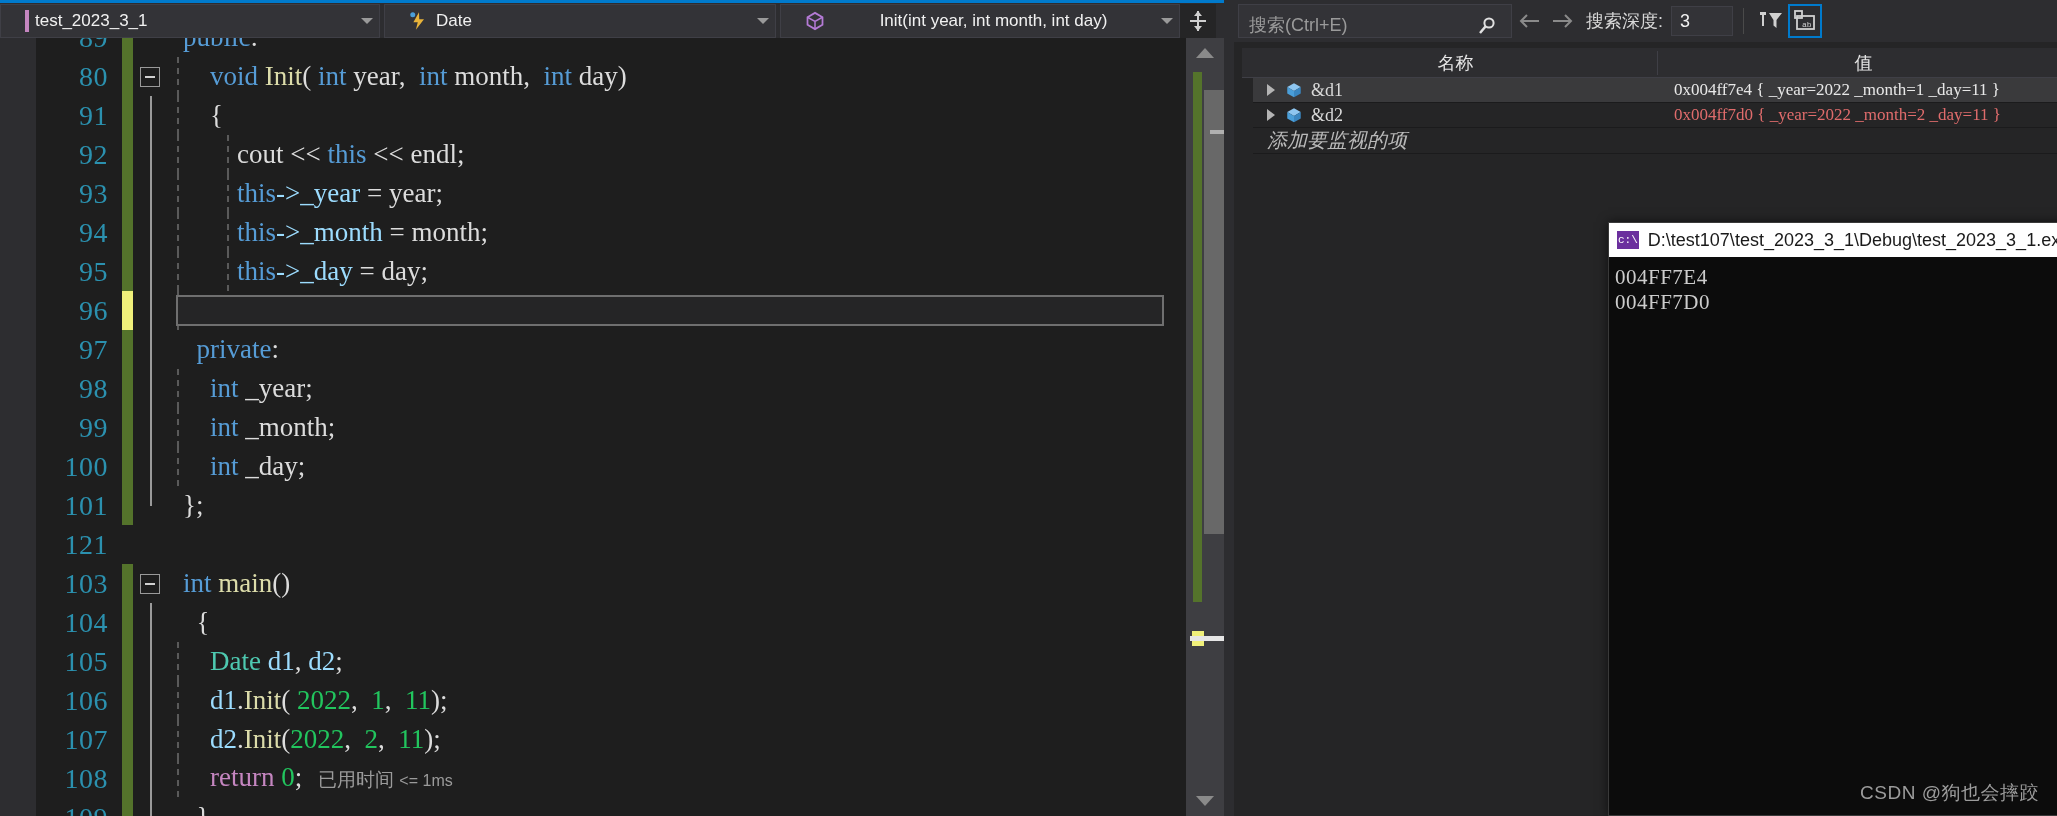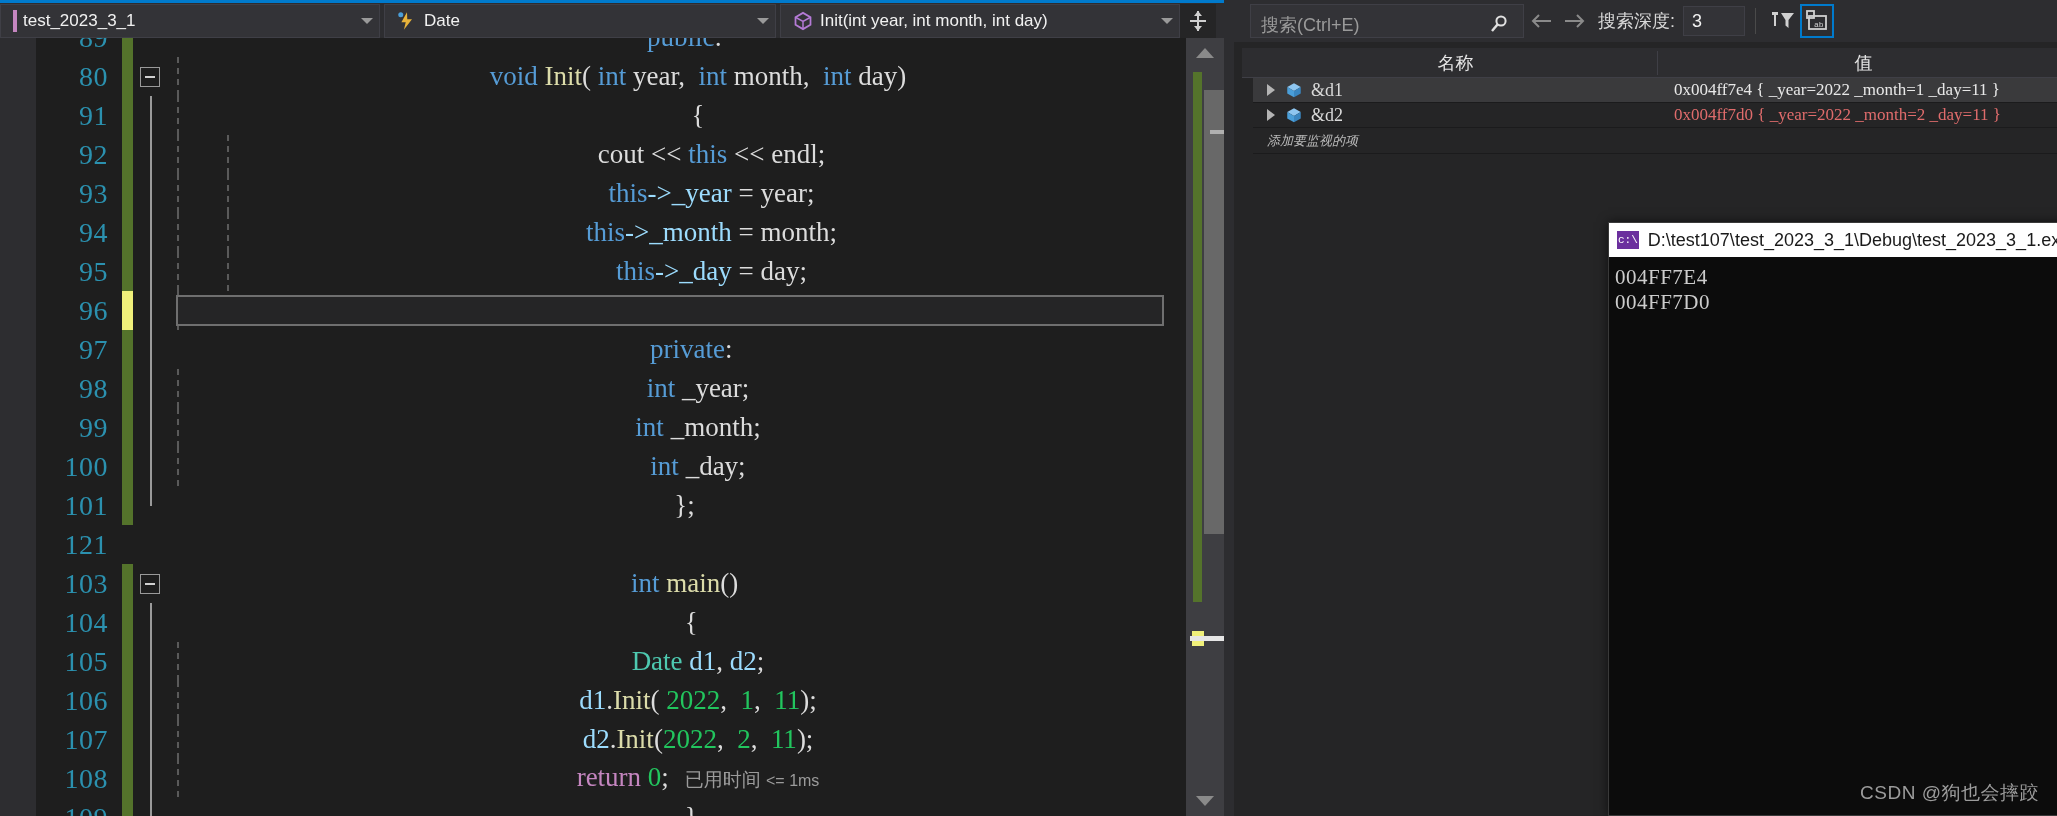--- a/index.html
+++ b/index.html
@@ -14,26 +14,26 @@
   
   .navbar {
     position: absolute; left: 0; top: 0; width: 1224px; height: 38px;
     background: #2d2d30;
     display: flex; align-items: stretch;
   }
   .nav-accent { position:absolute; left:0; top:0; width:1224px; height:3px; background:#007acc; }
   .nav-combo {
     position: relative; height: 34px; margin-top: 4px;
     background: #333337; border: 1px solid #3f3f46;
-    display: flex; align-items: center; padding: 0 6px 0 12px;
+    display: flex; align-items: center; padding: 0 6px 0 24px;
     color: #f1f1f1; font-size: 17px; white-space: nowrap; overflow: hidden;
   }
   .nav-combo.c1 { width: 380px; }
   .nav-combo.c2 { width: 392px; margin-left: 4px; }
-  .nav-combo.c3 { width: 400px; margin-left: 4px; }
+  .nav-combo.c3 { width: 400px; margin-left: 4px; text-align: center; }
   .nav-combo .label { flex: 1; overflow: hidden; text-overflow: clip; white-space: nowrap; }
   .nav-combo .caret {
     width: 0; height: 0; margin-left: 6px;
     border-left: 6px solid transparent; border-right: 6px solid transparent;
     border-top: 6px solid #9a9a9a;
   }
   .combo-bar-left { width: 4px; height: 22px; background: #c586c0; margin-right: 6px; }
   .icon-lightning { width: 20px; height: 20px; margin-right: 7px; flex: none; }
   .icon-cube { width: 20px; height: 20px; margin-right: 7px; flex: none; }
   .nav-splitter {
@@ -61,21 +61,21 @@
     position: relative; height: 39px;
   }
   .fold-box {
     width: 20px; height: 20px; border: 1px solid #9a9a9a; background: #1e1e1e;
     display: flex; align-items: center; justify-content: center;
   }
   .fold-box::before { content: ""; width: 10px; height: 2px; background: #d0d0d0; }
   .vline { position: absolute; left: 17px; top: 0; width: 2px; height: 39px; background: #9a9a9a; }
   .ctext {
     flex: 1; color: #dcdcdc; font-family: "Liberation Serif", serif; font-size: 27px;
-    white-space: pre; letter-spacing: 0px; position: relative; line-height: 39px; text-align: center;
+    white-space: pre; letter-spacing: 0px; position: relative; line-height: 39px;
   }
   .ind {
     position: absolute; top: 0; width: 0; height: 39px;
     border-left: 2px dashed #5a5a5a;
   }
   .i1 { left: 10px; } .i2 { left: 60px; }
 
   
   .kw   { color: #569cd6; }
   .kw2  { color: #c586c0; }
@@ -113,21 +113,21 @@
   .v-splitter { position: absolute; left: 1224px; top: 0; width: 10px; height: 816px; background: #2d2d30; }
 
   
   .watch { position: absolute; left: 1234px; top: 0; width: 823px; height: 816px; background: #252526; }
   .watch-toolbar {
     position: absolute; left: 0; top: 0; width: 823px; height: 42px;
     background: #2d2d30; display: flex; align-items: center; padding: 0 4px;
   }
   .search-box {
     width: 274px; height: 34px; background: #333337; border: 1px solid #3f3f46;
-    display: flex; align-items: flex-start; padding: 8px 6px 0 10px; margin-left: 12px;
+    display: flex; align-items: flex-end; padding: 0 6px 0 10px; margin-left: 0;
   }
   .search-box .ph { flex:1; color:#9a9a9a; font-size:18px; white-space:nowrap; }
   .nav-arrow { width: 34px; height: 34px; display:flex; align-items:center; justify-content:center; }
   .depth-label { color:#d8d8d8; font-size:18px; margin-left:6px; white-space:nowrap; }
   .depth-combo {
     width: 62px; height: 30px; background: #333337; border:1px solid #3f3f46;
     display:flex; align-items:center; padding:0 4px 0 8px; margin-left:8px;
   }
   .depth-combo .v { flex:1; color:#f1f1f1; font-size:18px; }
   .tb-sep { width:1px; height:26px; background:#4a4a4a; margin:0 10px; }
@@ -147,21 +147,21 @@
   .wrow { height: 25px; display:flex; align-items:center; border-bottom:1px solid #1b1b1c; }
   .wrow.sel { background:#3a3a3c; }
   .wcell-name { width:415px; display:flex; align-items:center; padding-left:14px; }
   .expander { width:0;height:0;border-top:6px solid transparent;border-bottom:6px solid transparent;border-left:8px solid #b4b4b4; margin-right:10px; }
   .obj-icon { width:18px; height:18px; margin-right:8px; flex:none; }
   .wname { color:#dadada; font-size:18px; font-family:"Liberation Serif", serif; }
   .wval { flex:1; font-size:17px; font-family:"Liberation Serif", serif; padding-left:6px; white-space:nowrap; }
   .wval.changed { color:#e06c6c; }
   .wval.normal { color:#e8e8e8; }
   .wrow.addrow { height:26px; }
-  .add-item { color:#b9b9b9; font-size:13px; font-style: italic; padding-left:14px; }
+  .add-item { color:#b9b9b9; font-size:20px; font-style: italic; padding-left:14px; }
 
   
   .console {
     position:absolute; left:1608px; top:222px; width:460px; height:594px;
     background:#0c0c0c; border:1px solid #3a3a3a;
     box-shadow: 0 0 10px rgba(0,0,0,.6);
   }
   .console-title {
     height:34px; background:#ffffff; display:flex; align-items:center; padding-left:8px;
   }

